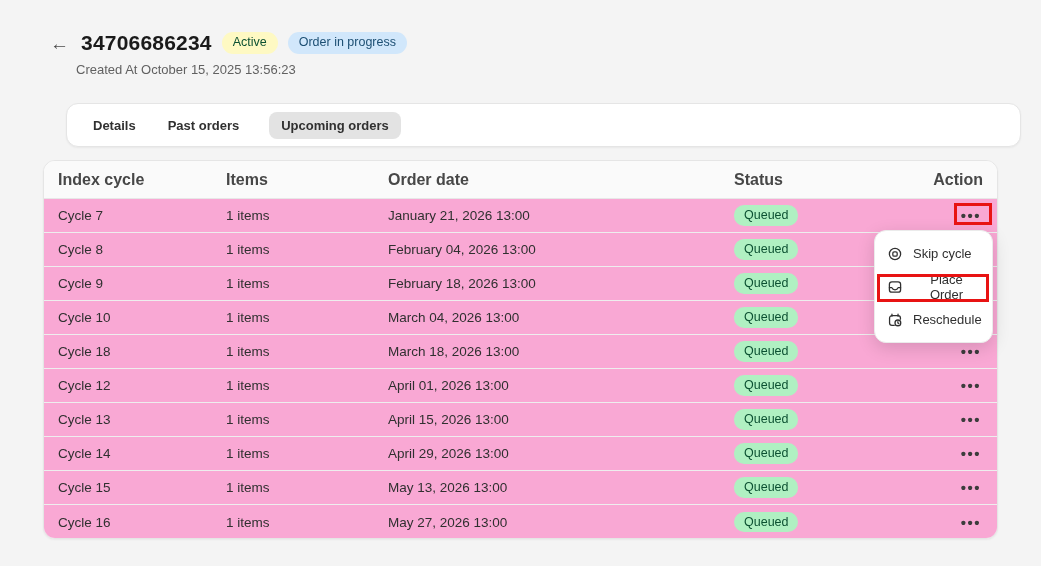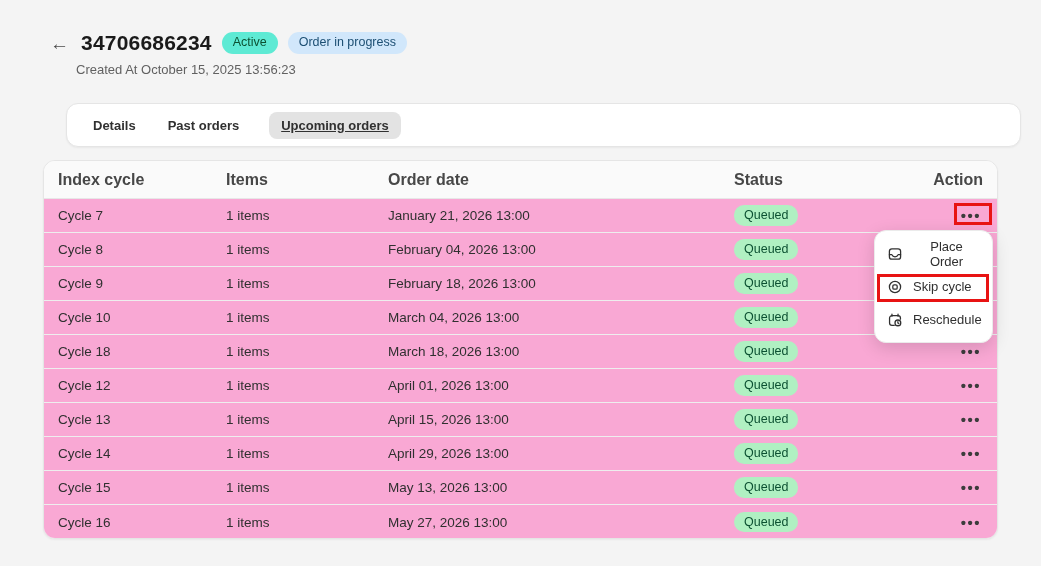--- a/index.html
+++ b/index.html
@@ -40,21 +40,21 @@
     box-shadow:0 1px 2px rgba(0,0,0,.05);
   }
 
   
   .tabs-card { top:103px; height:44px; display:flex; align-items:center; padding-left:24px; gap:28px;margin-left:23px; }
   .tab {
     background:none; border:none; cursor:pointer; font-family:inherit;
     font-size:13px; font-weight:600; color:#303030; padding:6px 2px; border-radius:8px;
     white-space:nowrap;
   }
-  .tab.active { background:#e3e3e3; padding:6px 12px;text-decoration:underline; }
+  .tab.active { background:#e3e3e3; padding:6px 12px; }
 
   
   .table-card { top:160px; height:379px; overflow:hidden; }
   .tgrid {
     display:grid; grid-template-columns:182px 162px 346px 1fr 64px;
     align-items:center;
   }
   .thead {
     height:38px; background:#fafafa; border-bottom:1px solid #e7e7e7;
     font-size:16px; font-weight:600; color:#474747;
@@ -97,21 +97,21 @@
 </head>
 <body>
 
 <div class="page">
 
   <div class="header-line">
     <button class="back-btn">
       <span>←</span>
     </button>
     <h1 class="page-title">34706686234</h1>
-    <span class="badge" id="badge-0" style="background: #5eead4; color: rgb(12, 81, 50);">Active</span>
+    <span class="badge" id="badge-0" style="background: #fef9c3; color: rgb(12, 81, 50);">Active</span>
     <span class="badge" id="badge-1" style="background: rgb(209, 231, 251); color: rgb(29, 79, 115); text-align: right;">Order in progress</span>
   </div>
   <div class="created-at">Created At October 15, 2025 13:56:23</div>
 
   <div class="card tabs-card" id="tabs-host">
       <button class="tab">Details</button>
       <button class="tab">Past orders</button>
       <button class="tab active">Upcoming orders</button>
     </div>
 
@@ -260,38 +260,38 @@
     <div class="cell c5">
       <button class="dots">
         <span>•••</span>
       </button>
     </div>
   </div>
 </div>
   </div>
 
   <div class="action-menu" id="menu-host">
+  <button class="menu-item">
+    <span class="mi-icon">
+          <svg width="16" height="16" viewBox="0 0 20 20" fill="none" stroke="#303030" stroke-width="1.6" stroke-linejoin="round">
+            <circle cx="10" cy="10" r="7"></circle>
+            <rect x="7.3" y="7.3" width="5.4" height="5.4" rx="1.6"></rect>
+          </svg>
+        </span>
+    <span class="mi-label">Skip cycle</span>
+  </button>
+
   <button class="menu-item">
     <span class="mi-icon">
           <svg width="16" height="16" viewBox="0 0 20 20" fill="none" stroke="#303030" stroke-width="1.6" stroke-linecap="round" stroke-linejoin="round">
             <rect x="3" y="3.5" width="14" height="13" rx="3.2"></rect>
             <path d="M3 10.8h3.1c.6 1.6 2.1 2.7 3.9 2.7s3.3-1.1 3.9-2.7H17"></path>
           </svg>
         </span>
     <span class="mi-label">Place Order</span>
-  </button>
-
-  <button class="menu-item">
-    <span class="mi-icon">
-          <svg width="16" height="16" viewBox="0 0 20 20" fill="none" stroke="#303030" stroke-width="1.6" stroke-linejoin="round">
-            <circle cx="10" cy="10" r="7"></circle>
-            <rect x="7.3" y="7.3" width="5.4" height="5.4" rx="1.6"></rect>
-          </svg>
-        </span>
-    <span class="mi-label">Skip cycle</span>
   </button>
 
   <button class="menu-item">
     <span class="mi-icon">
           <svg width="16" height="16" viewBox="0 0 20 20" fill="none" stroke="#303030" stroke-width="1.6" stroke-linecap="round" stroke-linejoin="round">
             <path d="M6.2 2.8v2.4M13.8 2.8v2.4"></path>
             <path d="M16.8 9V7.6a3 3 0 0 0-3-3H6.2a3 3 0 0 0-3 3v6.2a3 3 0 0 0 3 3H9"></path>
             <circle cx="13.6" cy="13.6" r="3.6" fill="#fff"></circle>
             <path d="M13.6 12.2v1.5l1.1.8"></path>
           </svg>

